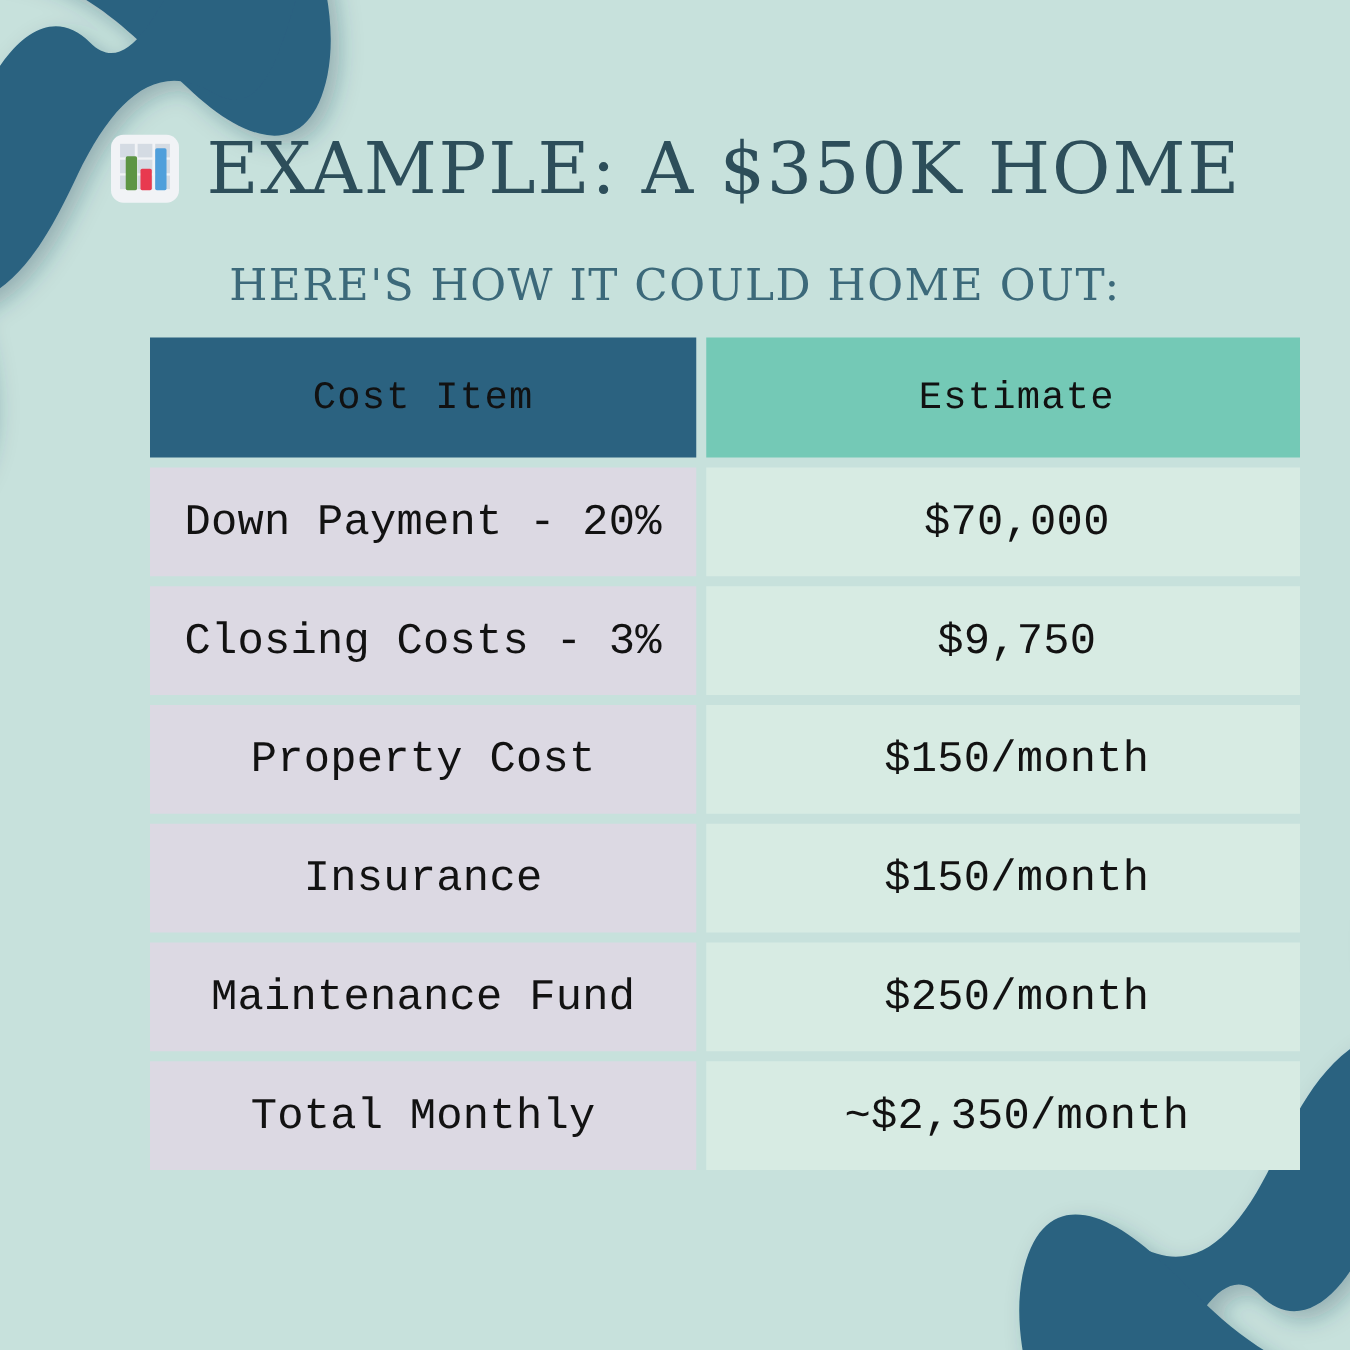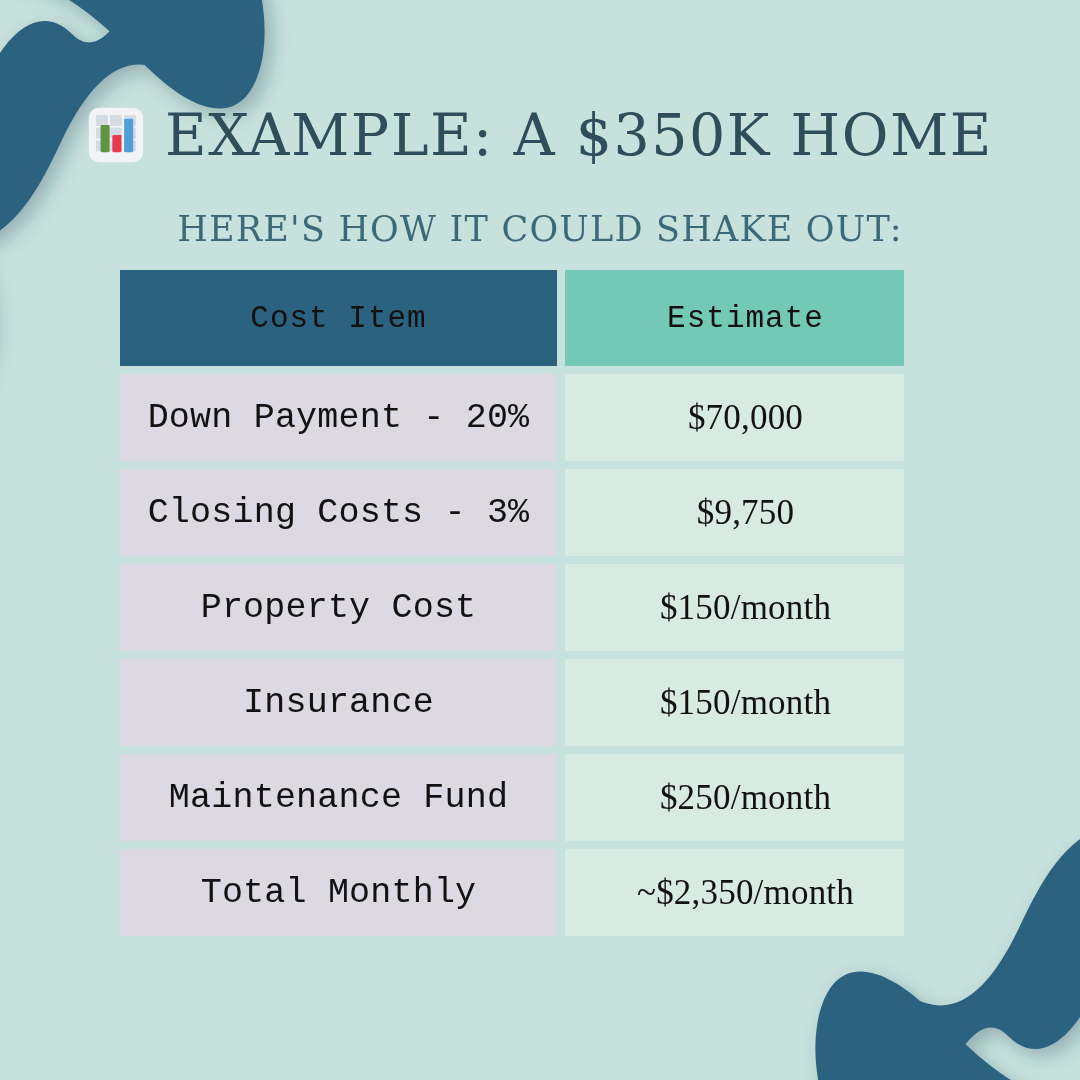--- a/index.html
+++ b/index.html
@@ -67,21 +67,21 @@
     color: #3c697a;
     white-space: nowrap;
     line-height: 1;
   }
 
   
   #cost-table {
     position: absolute;
     left: 120px;
     top: 270px;
-    width: 784px;
+    width: 920px;
     display: flex;
     flex-direction: column;
     gap: 8px;
   }
   .table-row {
     display: flex;
     gap: 8px;
     width: 100%;
   }
   .cell {
@@ -104,21 +104,21 @@
   .header-row .col-item  { background: #2b6280; }
   .header-row .col-value { background: #74c9b6; }
 
   .body-row .cell {
     height: 87px;
     font-size: 35px;
     color: #121212;
     letter-spacing: 0.2px;
   }
   .body-row .col-item  { background: #dcd9e3; }
-  .body-row .col-value { background: #d7ebe3; font-family: Liberation Serif, serif; }
+  .body-row .col-value { background: #d7ebe3; }
 </style>
 </head>
 <body>
 
 <div id="canvas">
 
   <svg class="ribbon-layer" viewBox="0 0 1080 1080" width="1080" height="1080" xmlns="http://www.w3.org/2000/svg">
     <defs>
       <filter id="ribbon-shadow" x="-30%" y="-30%" width="180%" height="180%">
         <feDropShadow dx="7" dy="7" stdDeviation="9" flood-color="#1b4052" flood-opacity="0.30"></feDropShadow>
@@ -152,21 +152,21 @@
           <rect x="10" y="38" width="13" height="12"></rect>
           <rect x="25.5" y="38" width="13" height="12"></rect>
           <rect x="41" y="38" width="13" height="12"></rect>
         </g>
         <rect x="15" y="21" width="10" height="30" rx="1.5" fill="#5d9544"></rect>
         <rect x="28" y="32" width="10" height="19" rx="1.5" fill="#e8394f"></rect>
         <rect x="41" y="14" width="10" height="37" rx="1.5" fill="#4f9fdb"></rect>
       </svg>
       <span id="page-title">EXAMPLE: A $350K HOME</span>
     </div>
-    <div id="subtitle">HERE'S HOW IT COULD SHAKE OUT:</div>
+    <div id="subtitle">HERE'S HOW IT COULD HOME OUT:</div>
   </div>
 
   <div id="cost-table">
 
     <div class="table-row header-row">
       <div class="cell col-item">Cost Item</div>
       <div class="cell col-value">Estimate</div>
     </div>
 
     <div class="table-row body-row">

